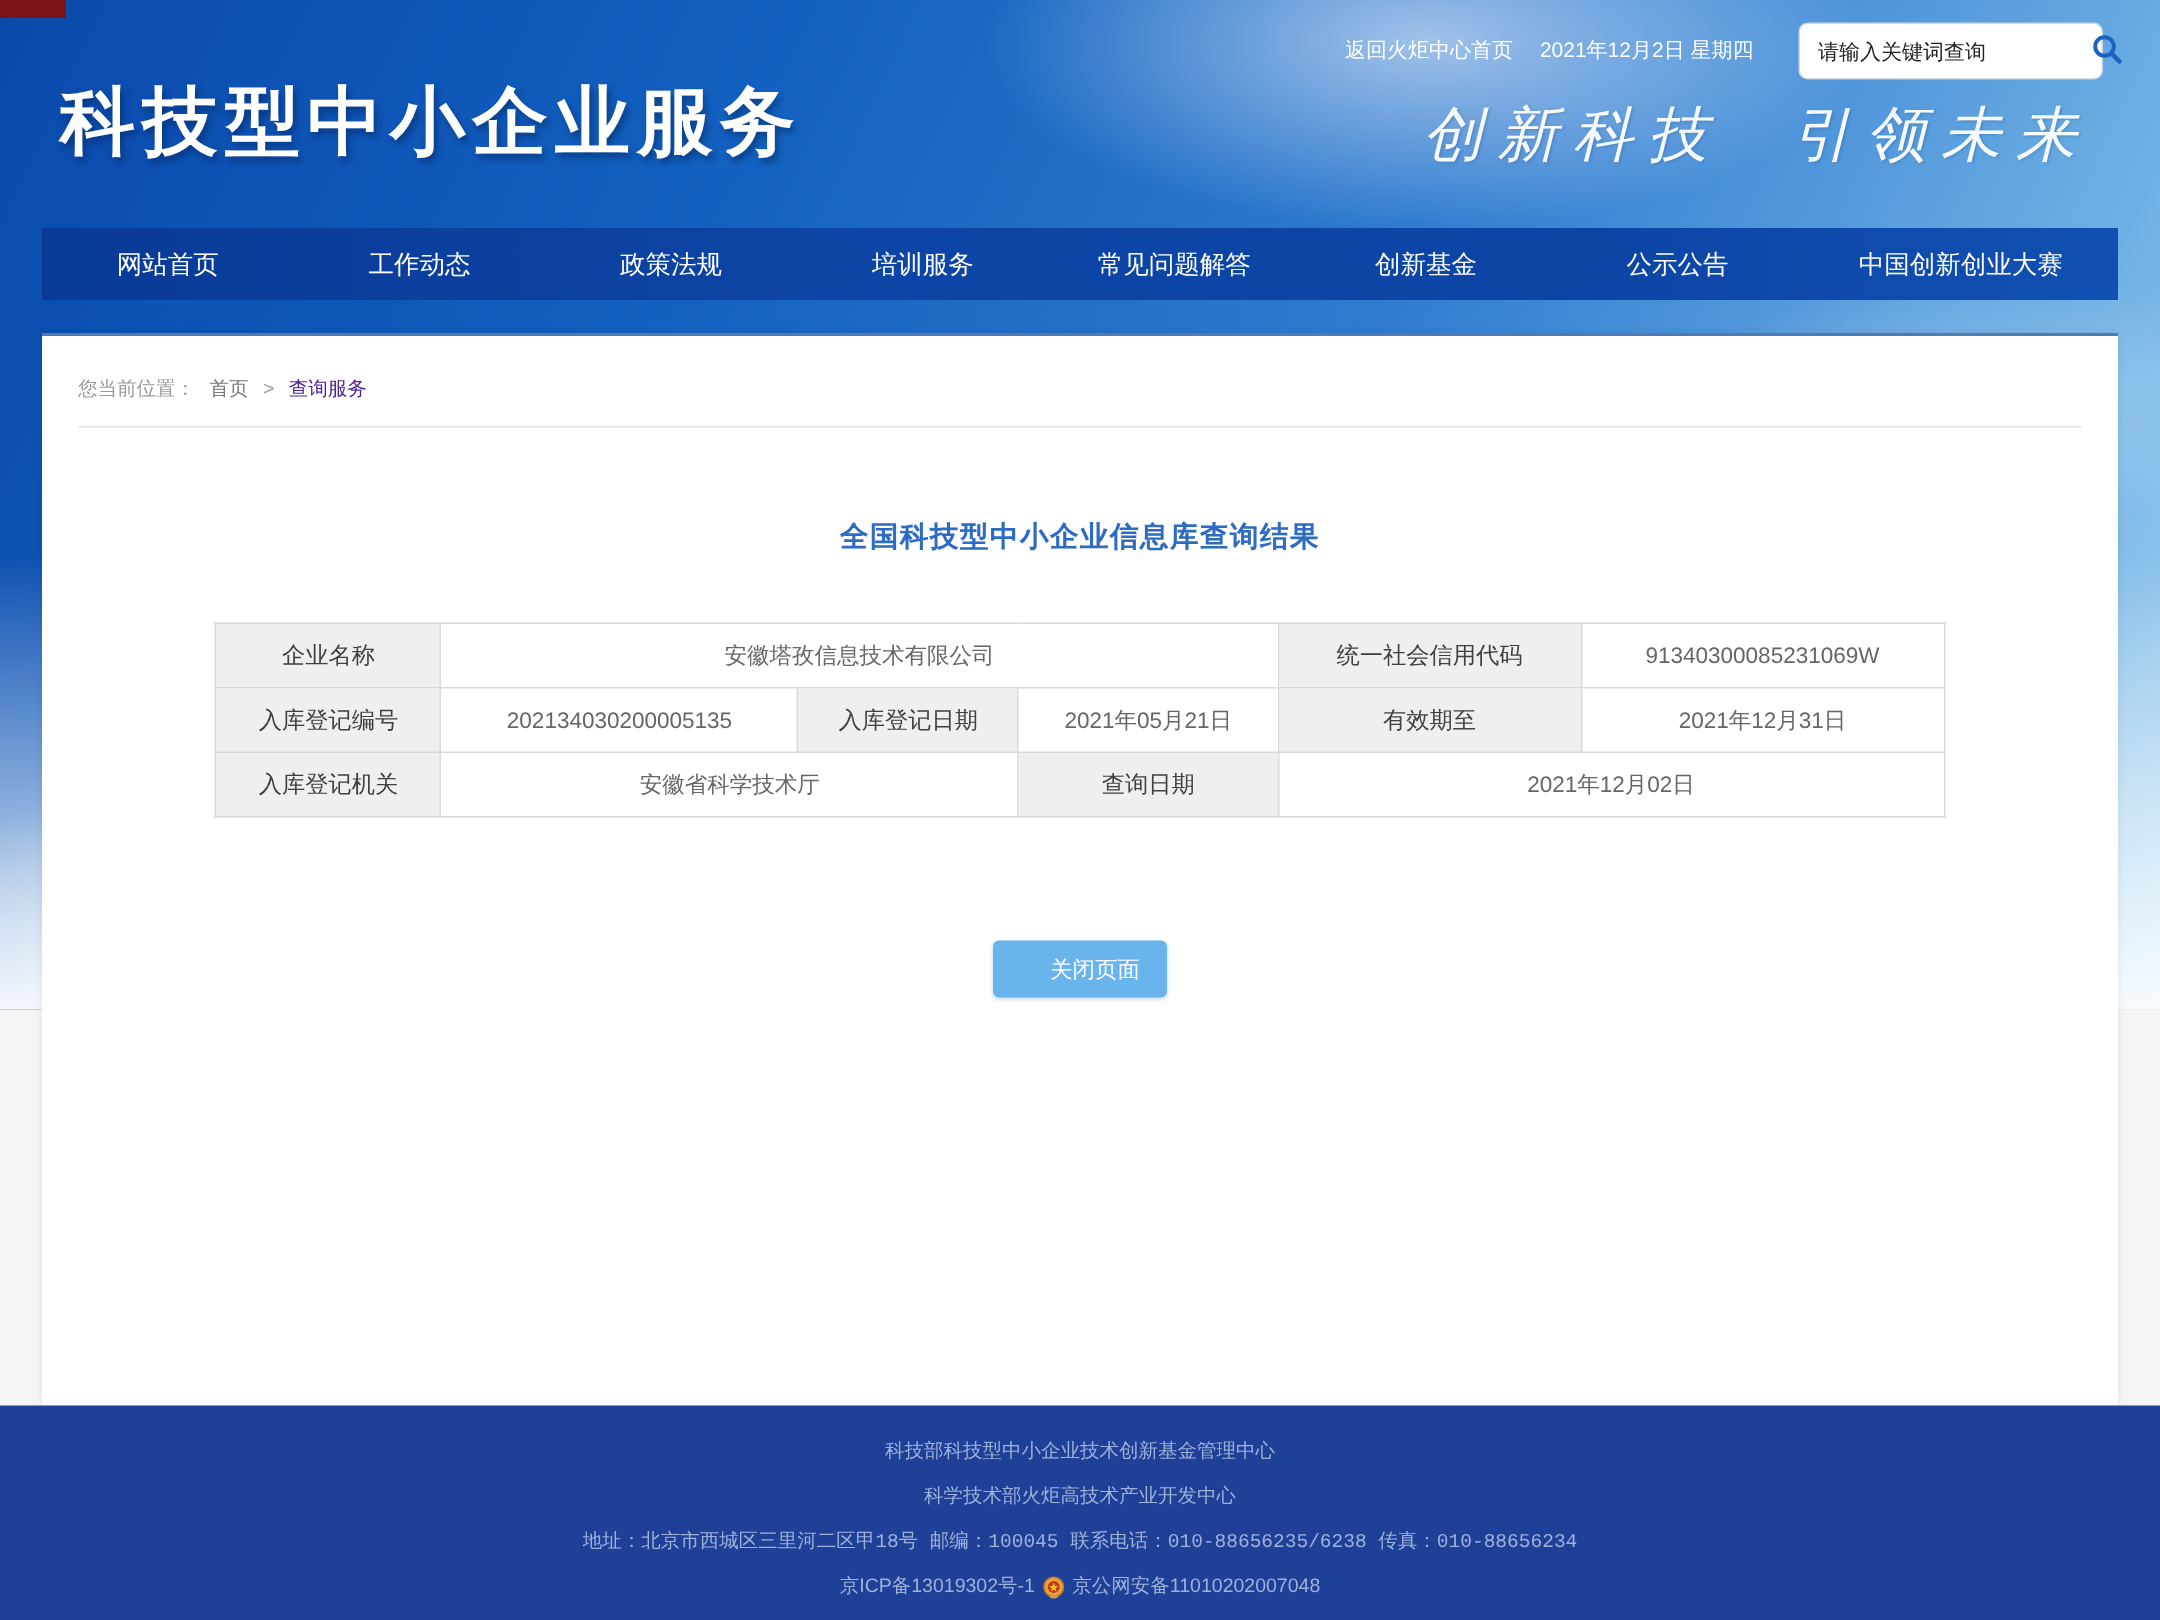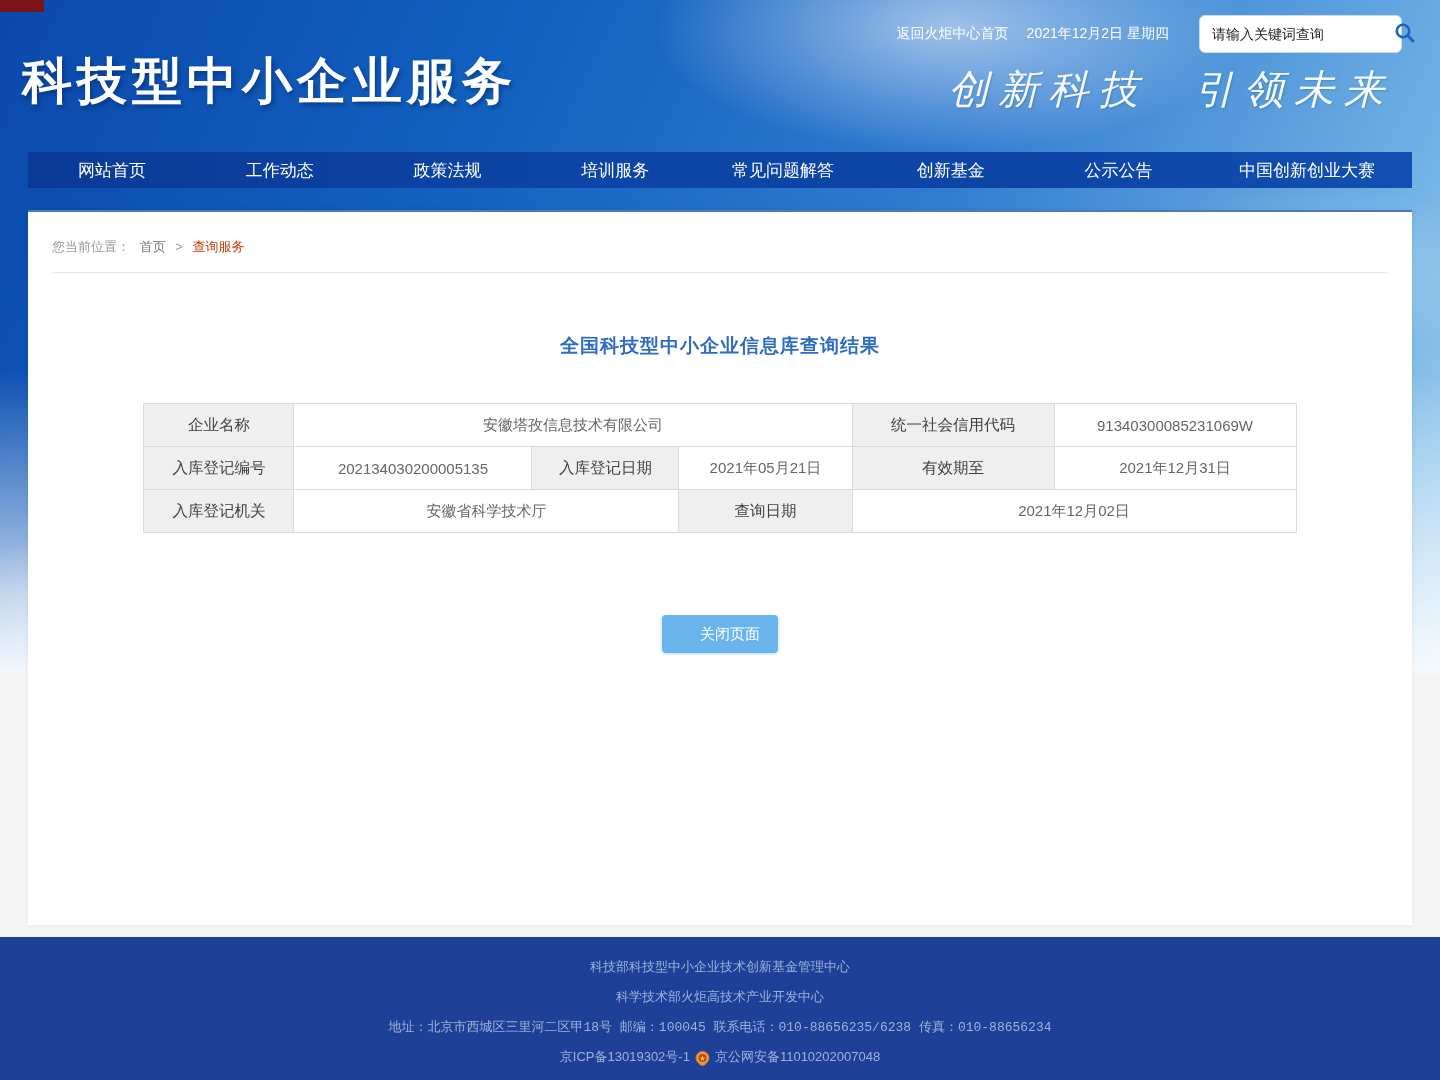--- a/index.html
+++ b/index.html
@@ -20,21 +20,21 @@
       radial-gradient(ellipse 520px 200px at 72% 88%, rgba(255,255,255,0.6), rgba(255,255,255,0) 60%),
       radial-gradient(ellipse 300px 120px at 92% 40%, rgba(255,255,255,0.25), rgba(255,255,255,0) 70%),
       linear-gradient(to bottom, rgba(255,255,255,0) 55%, rgba(250,253,255,0.95) 100%),
       linear-gradient(115deg, #0a49ac 0%, #1260bf 30%, #2f7bd0 58%, #6fb0e4 85%, #a8d4f0 100%);
   }
   .red-strip { position:absolute; top:0; left:0; width:44px; height:12px; background:#7b1417; }
 
   
   .header { position:relative; height:152px; }
   .logo {
-    position:absolute; left:22px; top:48px;
+    position:absolute; left:40px; top:48px;
     font-family:"DejaVu Serif","Liberation Serif",serif;
     font-weight:bold; font-size:50px; color:#fff; letter-spacing:5px;
     text-shadow:2px 3px 4px rgba(0,30,80,0.45);
   }
   .top-right {
     position:absolute; top:14px; right:38px; height:40px;
     display:flex; align-items:center; gap:18px;
   }
   .torch-link { color:#fff; font-size:14px; text-decoration:none; cursor:pointer; }
   .date-text { color:#fff; font-size:14px; }
@@ -53,21 +53,21 @@
     position:absolute; right:46px; top:62px;
     font-family:"DejaVu Serif","Liberation Serif",serif;
     font-style:italic; font-size:40px; color:rgba(255,255,255,0.95);
     letter-spacing:10px; white-space:pre;
     text-shadow:1px 1px 2px rgba(30,80,140,0.3);
     margin-left:21px;
   }
 
   
   .nav {
-    position:relative; margin:0 28px; height:36px;
+    position:relative; margin:0 28px; height:48px;
     background:linear-gradient(to right, #0a3a97, #0d45a6 40%, #0d45a6 75%, #1150b2);
     display:flex; align-items:stretch;
   }
   .nav-item {
     flex:1; display:flex; align-items:center; justify-content:center;
     color:#fff; font-size:17px; cursor:pointer; white-space:nowrap;
   }
   .nav-item:last-child { flex:1.25; }
 
   
@@ -75,21 +75,21 @@
     position:relative; margin:22px 28px 0 28px; height:715px;
     background:#fff; border-top:2px solid #4d7cb4;
     box-shadow:0 0 6px rgba(0,0,0,0.07);
   }
   .breadcrumb {
     margin:0 24px; padding:26px 0 16px 0; border-bottom:1px solid #e6e6e6;
     font-size:13px; color:#999;
   }
   .breadcrumb .bc-home { color:#777; text-decoration:none; cursor:pointer; margin:0 6px; }
   .breadcrumb .bc-sep { color:#999; margin-right:6px; }
-  .breadcrumb .bc-current { color:#c2410c; text-decoration:none; cursor:pointer; }
+  .breadcrumb .bc-current { color:#4c1d95; text-decoration:none; cursor:pointer; }
 
   .page-title {
     margin-top:60px; text-align:center;
     font-size:19px; font-weight:bold; color:#2d6cc2; letter-spacing:1px;
   }
 
   table.result {
     margin:44px auto 0 auto; border-collapse:collapse; table-layout:fixed; width:1152px;
   }
   table.result td {

